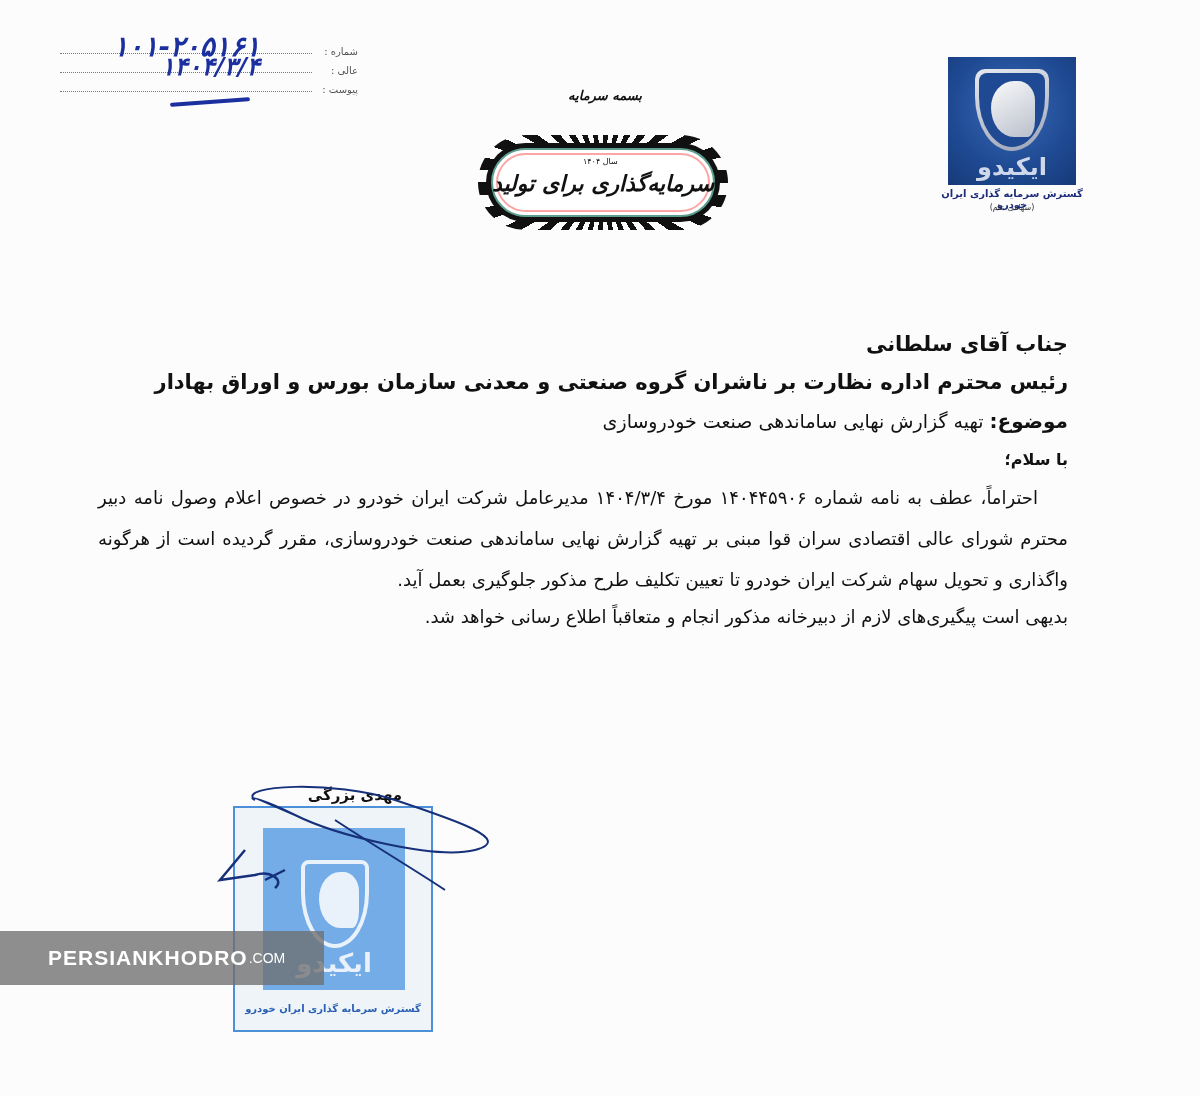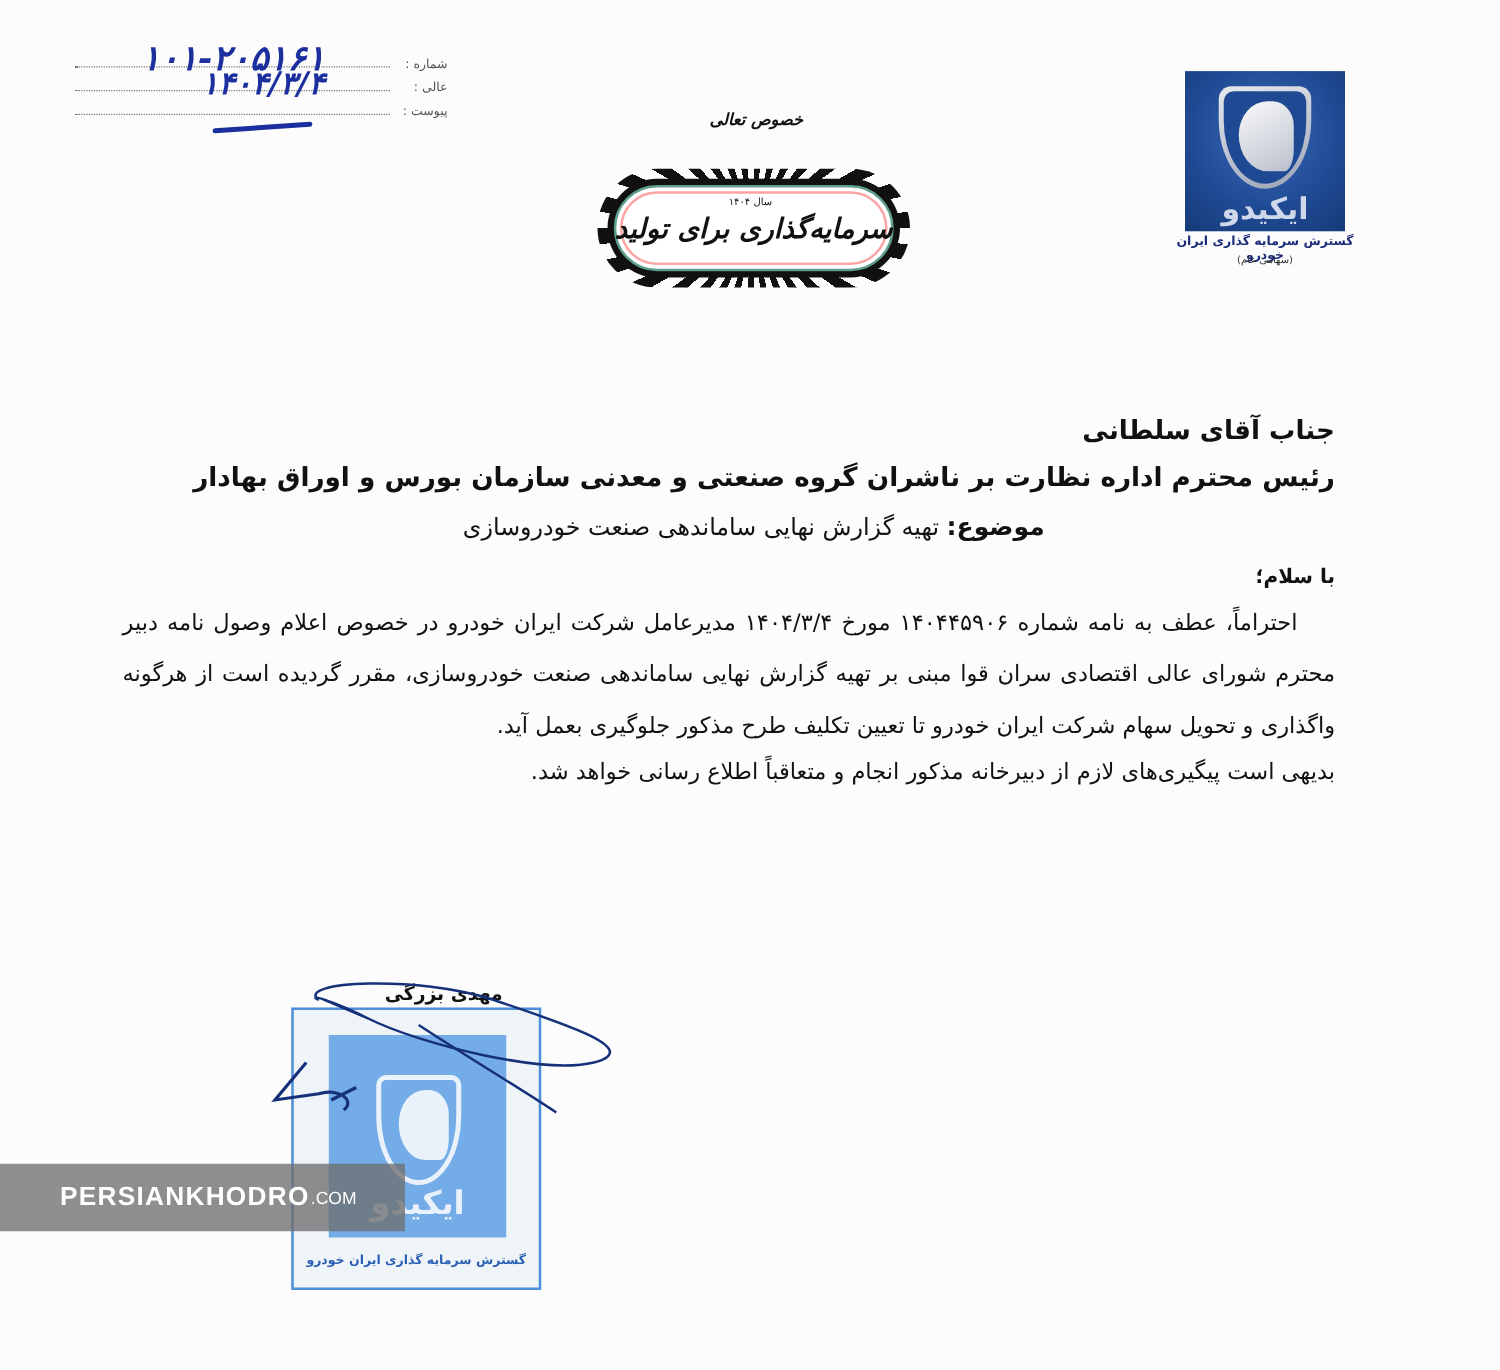--- a/index.html
+++ b/index.html
@@ -36,21 +36,21 @@
     .shield { position: absolute; left: 27px; top: 12px; width: 74px; height: 82px; background: linear-gradient(160deg,#e7e9ef,#9aa2b5); border-radius: 10px 10px 37px 37px / 10px 10px 55px 55px; }
     .shield-inner { position: absolute; left: 4px; top: 4px; right: 4px; bottom: 4px; background: #1f4a93; border-radius: 8px 8px 33px 33px / 8px 8px 50px 50px; overflow: hidden; }
     .horse { position: absolute; left: 12px; top: 8px; width: 44px; height: 56px; background: linear-gradient(150deg,#fafafa,#b9bfcc); border-radius: 60% 45% 20% 60% / 55% 40% 35% 60%; }
     .logo-word { position: absolute; left: 0; right: 0; bottom: 4px; text-align: center; color: #cfd8ea; font-size: 24px; font-weight: bold; direction: rtl; font-family: "DejaVu Sans", sans-serif; letter-spacing: 1px; }
     .logo-caption { position: absolute; left: 930px; top: 188px; width: 164px; text-align: center; direction: rtl; font-size: 10px; font-weight: bold; color: #1c2b7a; }
     .logo-sub { position: absolute; left: 930px; top: 203px; width: 164px; text-align: center; direction: rtl; font-size: 8px; color: #333; }
 
     
     .content { position: absolute; right: 132px; top: 325px; width: 930px; direction: rtl; text-align: right; }
     .addressee { font-weight: bold; font-size: 21px; line-height: 38px; }
-    .subject { font-size: 19px; line-height: 40px; text-align: center; }
+    .subject { font-size: 19px; line-height: 40px; }
     .subject-label { font-weight: bold; font-size: 20px; }
     .greeting { font-weight: bold; font-size: 16px; line-height: 34px; margin-top: 2px; }
     .para { font-size: 18px; line-height: 41px; text-align: justify; text-align-last: right; width: 970px; margin-right: 0; }
     .para1 { text-indent: 30px; }
     .para2 { line-height: 34px; }
 
     
     .stamp { position: absolute; left: 233px; top: 806px; width: 200px; height: 226px; border: 2px solid #4d8fd8; background: rgba(77,143,216,0.07); }
     .stamp-box { position: absolute; left: 28px; top: 20px; width: 142px; height: 162px; background: #5fa0e6; opacity: 0.85; }
     .stamp-shield { position: absolute; left: 38px; top: 32px; width: 68px; height: 88px; border: 4px solid #e9f2fc; border-radius: 8px 8px 34px 34px / 8px 8px 55px 55px; background: #5fa0e6; }
@@ -84,21 +84,21 @@
     </div>
     <div class="meta-row">
       <span class="meta-label">پیوست :</span>
       <span class="meta-line"></span>
     </div>
     <span class="meta-hand hand-number">۱۰۱-۲۰۵۱۶۱</span>
     <span class="meta-hand hand-date">۱۴۰۴/۳/۴</span>
     <span class="hand-stroke"></span>
   </div>
 
-  <div class="invocation">خصوص تعالی</div>
+  <div class="invocation">بسمه سرمایه</div>
 
   <div class="slogan">
     <div class="slogan-gear"></div>
     <div class="slogan-outer"></div>
     <div class="slogan-ring"></div>
     <div class="slogan-inner">
       <span class="slogan-text">سرمایه‌گذاری برای تولید</span>
     </div>
     <span class="slogan-year">سال ۱۴۰۴</span>
   </div>

